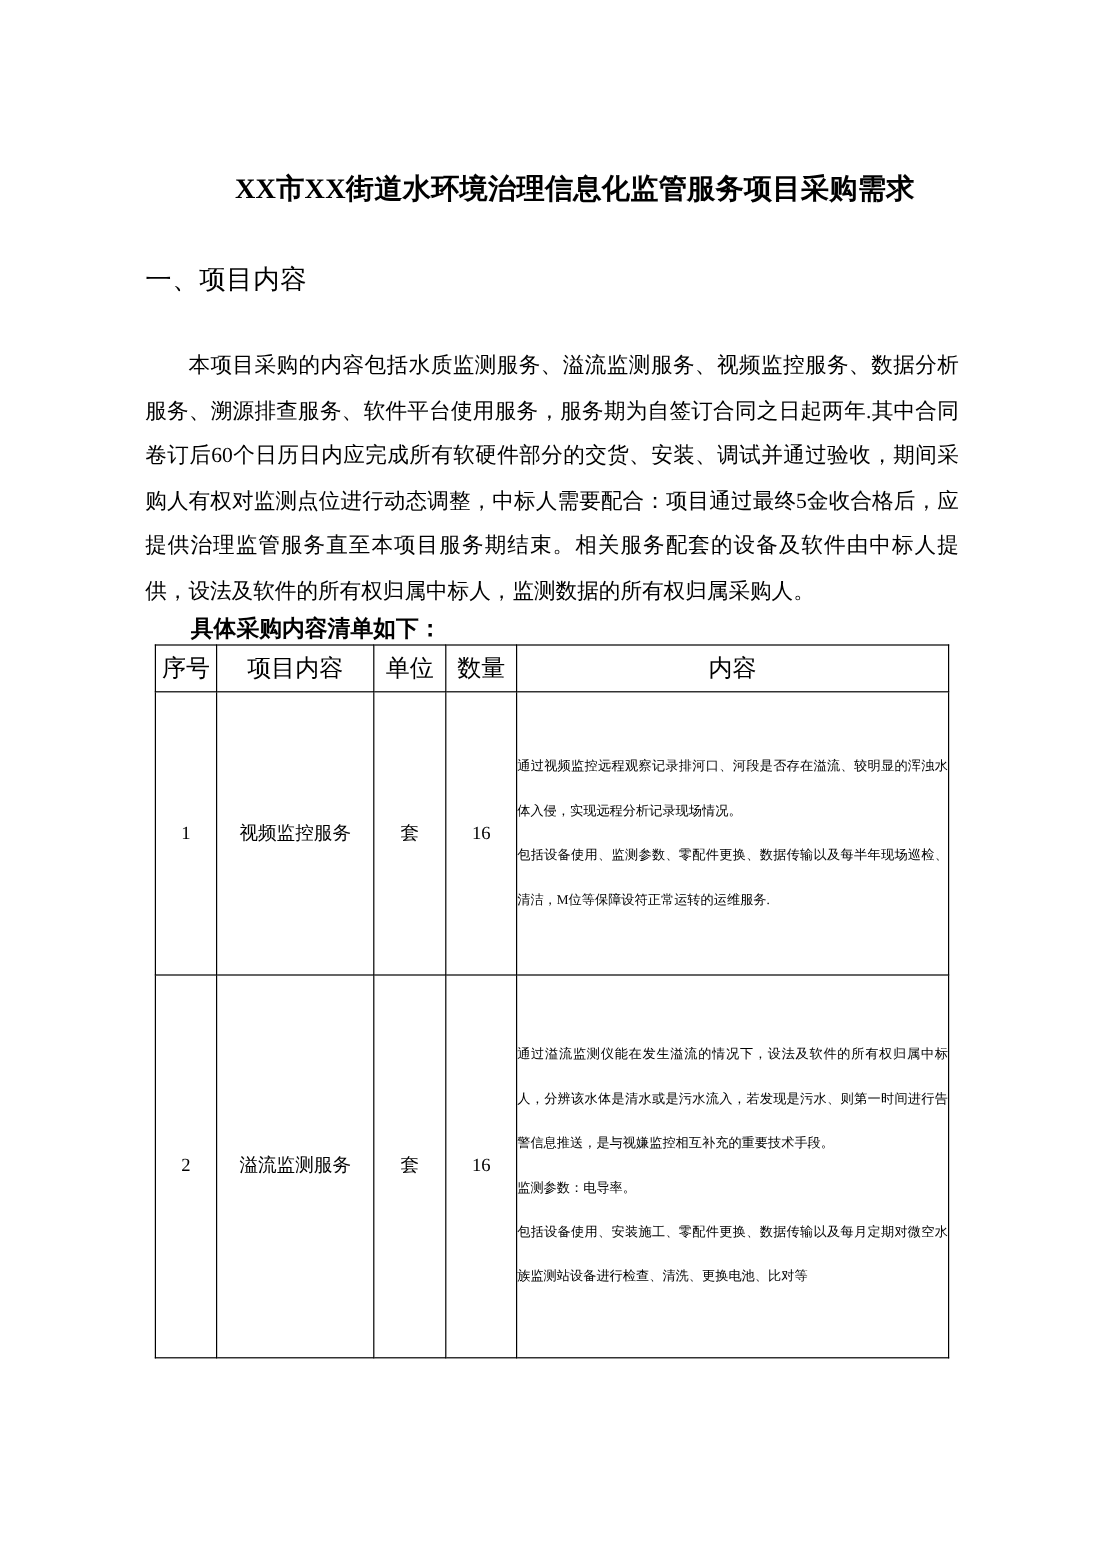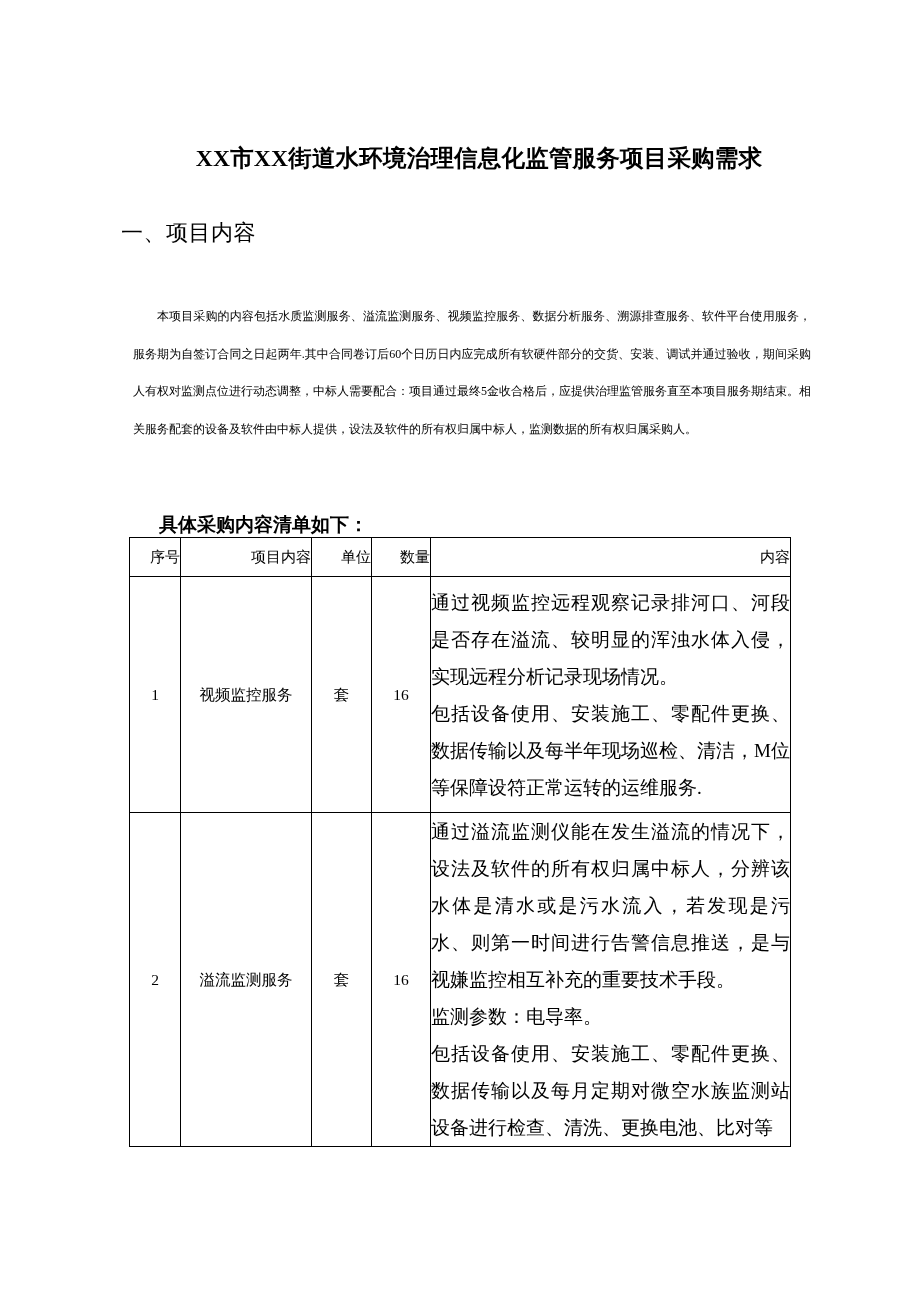--- a/index.html
+++ b/index.html
@@ -63,26 +63,26 @@
     letter-spacing: 0.5px;
     text-align: center;
   }
 
   
   .intro-para {
     position: absolute;
     left: -8px;
     top: 286px;
     width: 678px;
-    font-size: 12px;
+    font-size: 18px;
     line-height: 37.5px;
     text-align: justify;
     text-justify: inter-ideograph;
     text-indent: 2em;
-    margin: 12px;
+    margin: 0;
     letter-spacing: 0px;
   }
 
   .list-lead {
     position: absolute;
     left: -8px;
     top: 512px;
     font-size: 19px;
     line-height: 1.4;
     margin: 0;
@@ -109,37 +109,37 @@
     font-weight: normal;
   }
 
   .col-seq   { width: 51px; }
   .col-name  { width: 131px; }
   .col-unit  { width: 60px; }
   .col-qty   { width: 59px; }
   .col-desc  { width: 360px; }
 
   .th-cell {
-    text-align: right;
+    text-align: center;
     height: 38px;
     line-height: 38px;
-    font-size: 15px;
+    font-size: 20px;
   }
 
   .cell-center {
     text-align: center;
     font-size: 15.5px;
     line-height: 1.4;
   }
 
   .desc-cell {
     text-align: left;
     padding: 6px 4px 6px 6px;
     line-height: 37px;
-    font-size: 19px;
+    font-size: 11px;
   }
   .desc-cell p {
     margin: 0;
     padding: 0;
     text-align: justify;
     text-justify: inter-ideograph;
   }
   .desc-cell p + p {
     margin-top: 0;
   }
@@ -179,21 +179,21 @@
         </tr>
       </thead>
       <tbody>
         <tr>
           <td class="cell-center">1</td>
           <td class="cell-center">视频监控服务</td>
           <td class="cell-center">套</td>
           <td class="cell-center">16</td>
           <td class="desc-cell row1-desc">
             <p>通过视频监控远程观察记录排河口、河段是否存在溢流、较明显的浑浊水体入侵，实现远程分析记录现场情况。</p>
-            <p>包括设备使用、安装施工、零配件更换、数据传输以及每半年现场巡检、清洁，M位等保障设符正常运转的运维服务.</p>
+            <p>包括设备使用、监测参数、零配件更换、数据传输以及每半年现场巡检、清洁，M位等保障设符正常运转的运维服务.</p>
           </td>
         </tr>
         <tr>
           <td class="cell-center">2</td>
           <td class="cell-center">溢流监测服务</td>
           <td class="cell-center">套</td>
           <td class="cell-center">16</td>
           <td class="desc-cell row2-desc">
             <p>通过溢流监测仪能在发生溢流的情况下，设法及软件的所有权归属中标人，分辨该水体是清水或是污水流入，若发现是污水、则第一时间进行告警信息推送，是与视嫌监控相互补充的重要技术手段。</p>
             <p>监测参数：电导率。</p>

